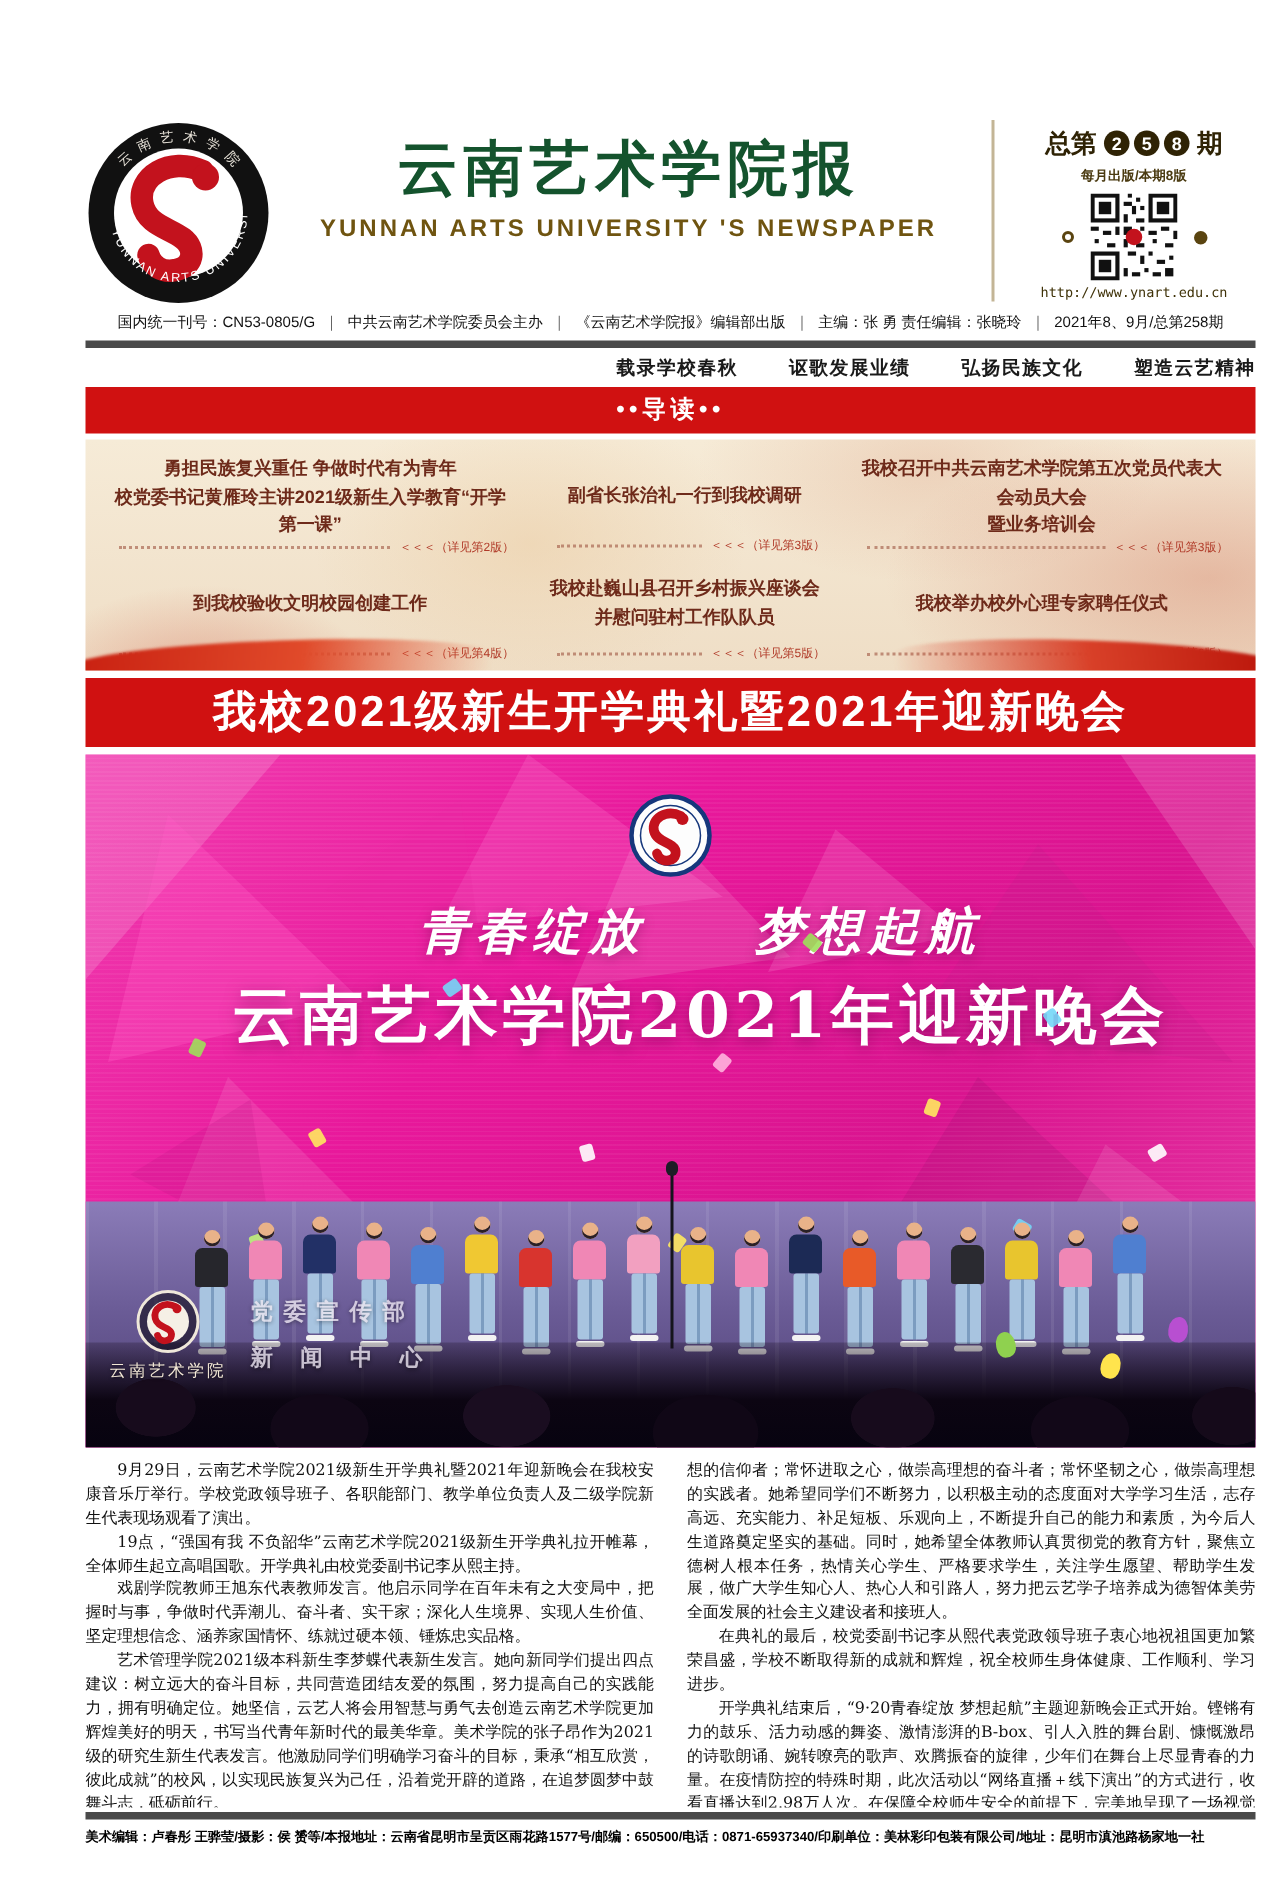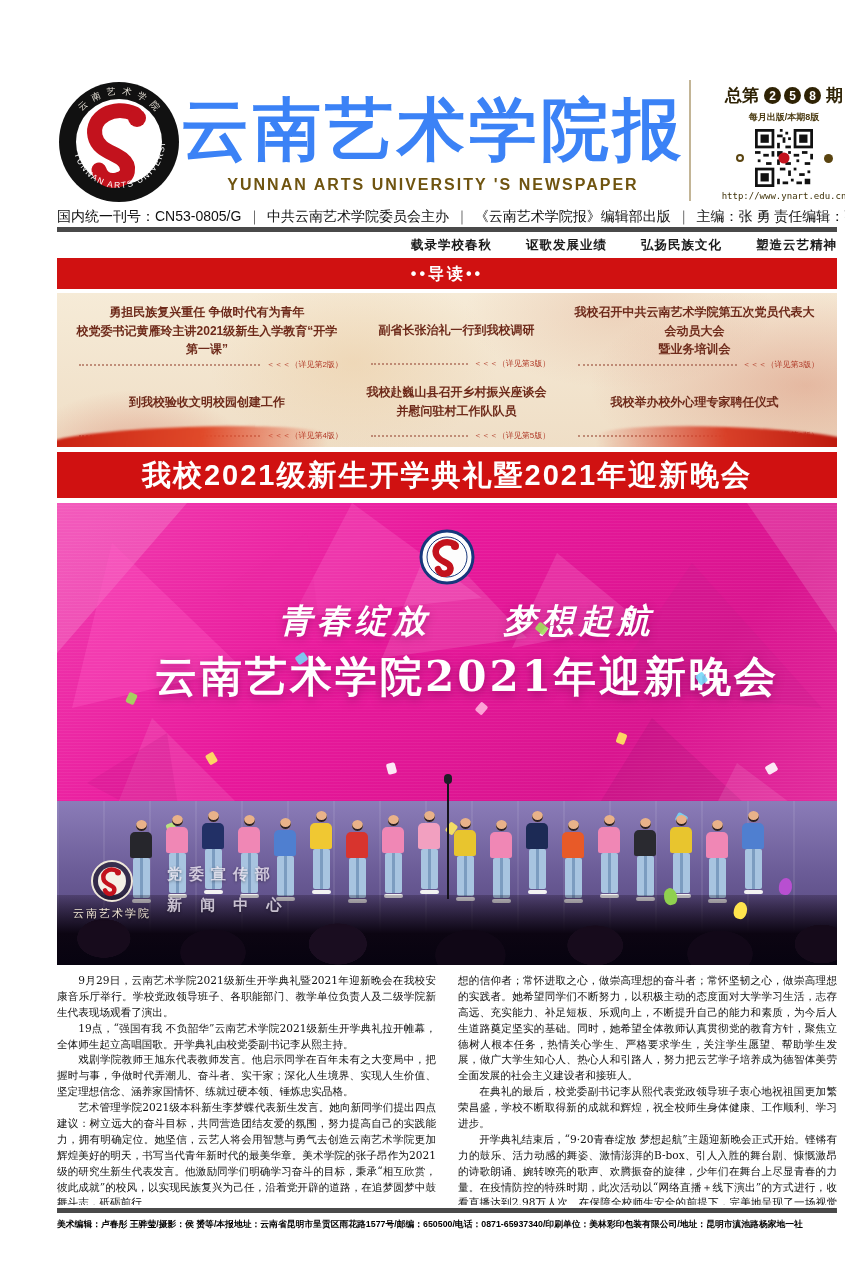--- a/index.html
+++ b/index.html
@@ -5,34 +5,34 @@
   * { margin:0; padding:0; box-sizing:border-box; }
   html,body { background:#ffffff; }
   body { font-family:"Liberation Sans", sans-serif; }
   .page { position:relative; width:845px; height:1264px; background:#fff; overflow:hidden; margin:0 auto; }
   .content { position:absolute; left:57px; top:0; width:780px; height:100%; }
 
   
   .header { position:absolute; top:80px; left:0; width:100%; height:128px; display:flex; align-items:flex-start; }
   .logo-wrap { flex:0 0 124px; height:124px; }
   .mast { flex:1; display:flex; flex-direction:column; align-items:center; justify-content:center; padding-top:10px; }
-  .mast-title { font-family:"DejaVu Serif","Liberation Serif",serif; font-weight:700; font-size:68px; color:#3b82f6; letter-spacing:4px; white-space:nowrap; line-height:1.15; }
+  .mast-title { font-family:"DejaVu Serif","Liberation Serif",serif; font-weight:700; font-size:40px; color:#14532d; letter-spacing:4px; white-space:nowrap; line-height:1.15; }
   .mast-sub { font-size:16px; font-weight:700; color:#6f5410; letter-spacing:2px; margin-top:8px; white-space:nowrap; }
   .issue-box { flex:0 0 176px; border-left:2px solid #c3b596; margin-left:4px; padding:4px 0 0 12px; display:flex; flex-direction:column; align-items:center; }
   .issue-line { display:flex; align-items:center; gap:5px; font-size:17px; font-weight:700; color:#2f2305; }
   .digit { width:17px; height:17px; border-radius:50%; background:#2f2305; color:#fff; font-size:12px; font-weight:700; display:flex; align-items:center; justify-content:center; }
   .freq { font-size:9px; font-weight:700; color:#4a3a10; margin-top:4px; }
   .qr-row { display:flex; align-items:center; gap:11px; margin-top:5px; }
   .dot-hollow { width:8px; height:8px; border:2px solid #5a4410; border-radius:50%; }
   .dot-solid { width:9px; height:9px; background:#5a4410; border-radius:50%; }
   .qr { width:58px; height:58px; }
   .url { font-family:"DejaVu Sans Mono","Liberation Mono",monospace; font-size:9px; color:#3f3208; margin-top:4px; white-space:nowrap; }
 
   
-  .info-bar { position:absolute; top:208px; left:0; width:100%; display:flex; justify-content:space-between; font-size:14px; color:#111; white-space:nowrap; }
+  .info-bar { position:absolute; top:208px; left:0; width:100%; display:flex; justify-content:center; font-size:10px; color:#111; white-space:nowrap; }
   .info-bar .item + .item::before { content:"｜"; color:#555; margin:0 6px; }
   .rule { position:absolute; left:0; width:100%; height:5px; background:#4a4a4a; }
   .rule1 { top:227px; } .rule2 { top:1208px; }
   .slogans { position:absolute; top:237px; left:0; width:100%; display:flex; justify-content:flex-end; gap:34px; font-size:12.5px; font-weight:700; color:#1a1a1a; letter-spacing:1px; }
 
   
   .guide-banner { position:absolute; top:258px; left:0; width:100%; height:31px; background:#d01111; color:#fff; font-size:16px; font-weight:700; letter-spacing:3px; text-align:center; line-height:31px; }
   .teaser-board { position:absolute; top:293px; left:0; width:100%; height:154px; overflow:hidden;
     background:
       radial-gradient(160px 90px at 10% 104%, rgba(200,60,40,.30), transparent 70%),

